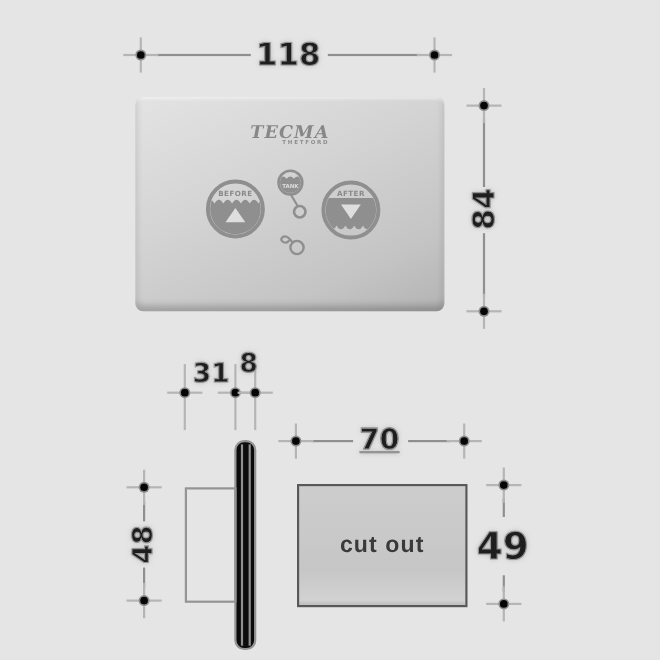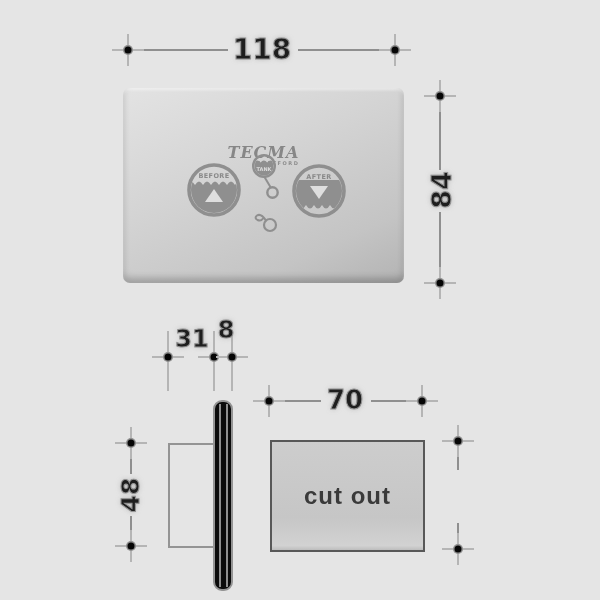--- a/index.html
+++ b/index.html
@@ -28,21 +28,21 @@
   .dim-num.rot{transform:translate(-50%,-50%) rotate(-90deg);}
   
   .panel{
     position:absolute;left:123px;top:88px;width:281px;height:195px;border-radius:7px;
     background:linear-gradient(155deg,#e3e3e3 0%,#d4d4d4 40%,#c4c4c4 78%,#b3b3b3 100%);
     box-shadow:inset 0 -5px 7px rgba(0,0,0,.22),inset 0 2px 3px rgba(255,255,255,.55);
   }
   .logo{position:absolute;left:50%;top:22px;transform:translateX(-50%);text-align:center;}
   .logo .brand{
     font-family:"DejaVu Serif","Liberation Serif",serif;
-    font-style:italic;font-weight:bold;font-size:16px;letter-spacing:1px;color:#878787;margin-top:33px;
+    font-style:italic;font-weight:bold;font-size:16px;letter-spacing:1px;color:#878787;
   }
   .logo .sub{
     font-size:5px;font-weight:bold;letter-spacing:1.6px;color:#8d8d8d;
     text-align:right;margin-top:-2px;
   }
   .abs{position:absolute;}
   
   .profile-bar{
     position:absolute;left:213px;top:400px;width:20px;height:191px;
     border:2.5px solid #949494;border-radius:9px;background:#0b0b0b;box-sizing:border-box;
@@ -53,21 +53,21 @@
     border:2px solid #949494;box-sizing:border-box;background:transparent;
   }
   
   .cutout{
     position:absolute;left:270px;top:440px;width:155px;height:112px;box-sizing:border-box;
     border:2.5px solid #585858;
     background:linear-gradient(180deg,#cdcdcd 0%,#c6c6c6 70%,#d2d2d2 96%,#bdbdbd 100%);
     display:flex;align-items:center;justify-content:center;
   }
   .cutout .txt{
-    font-weight:bold;font-size:24px;letter-spacing:1px;color:#3a3a3a;
+    font-weight:bold;font-size:21px;letter-spacing:1px;color:#3a3a3a;
     font-family:"Liberation Sans","DejaVu Sans",sans-serif;
   }
   .watermark{
     position:absolute;right:95px;bottom:3px;font-size:9px;color:#353535;
     letter-spacing:0.2px;white-space:nowrap;
   }
 </style>
 </head>
 <body>
 
@@ -193,33 +193,34 @@
   <div class="cross" style="left:269px;top:401px;">
       <i class="h"></i>
       <i class="v"></i>
       <i class="dot"></i>
     </div>
   <div class="cross" style="left:422px;top:401px;">
       <i class="h"></i>
       <i class="v"></i>
       <i class="dot"></i>
     </div>
-  <div class="dim-num" style="left:345px;top:400px;font-size:26px;">70</div>
+  <div class="dim-num" style="left:345px;top:400px;font-size:26px;text-decoration:underline;">70</div>
 
   <div class="cutout">
     <span class="txt">cut out</span>
   </div>
 
   <div class="seg" style="left:457px;top:453px;width:2px;height:17px;"></div>
   <div class="seg" style="left:457px;top:523px;width:2px;height:15px;"></div>
   <div class="cross" style="left:458px;top:441px;">
       <i class="h"></i>
       <i class="v"></i>
       <i class="dot"></i>
     </div>
   <div class="cross" style="left:458px;top:549px;">
       <i class="h"></i>
       <i class="v"></i>
       <i class="dot"></i>
     </div>
+  <div class="dim-num" style="left:457px;top:497px;font-size:34px;">49</div>
 
 
 </div>
 
 </body></html>

